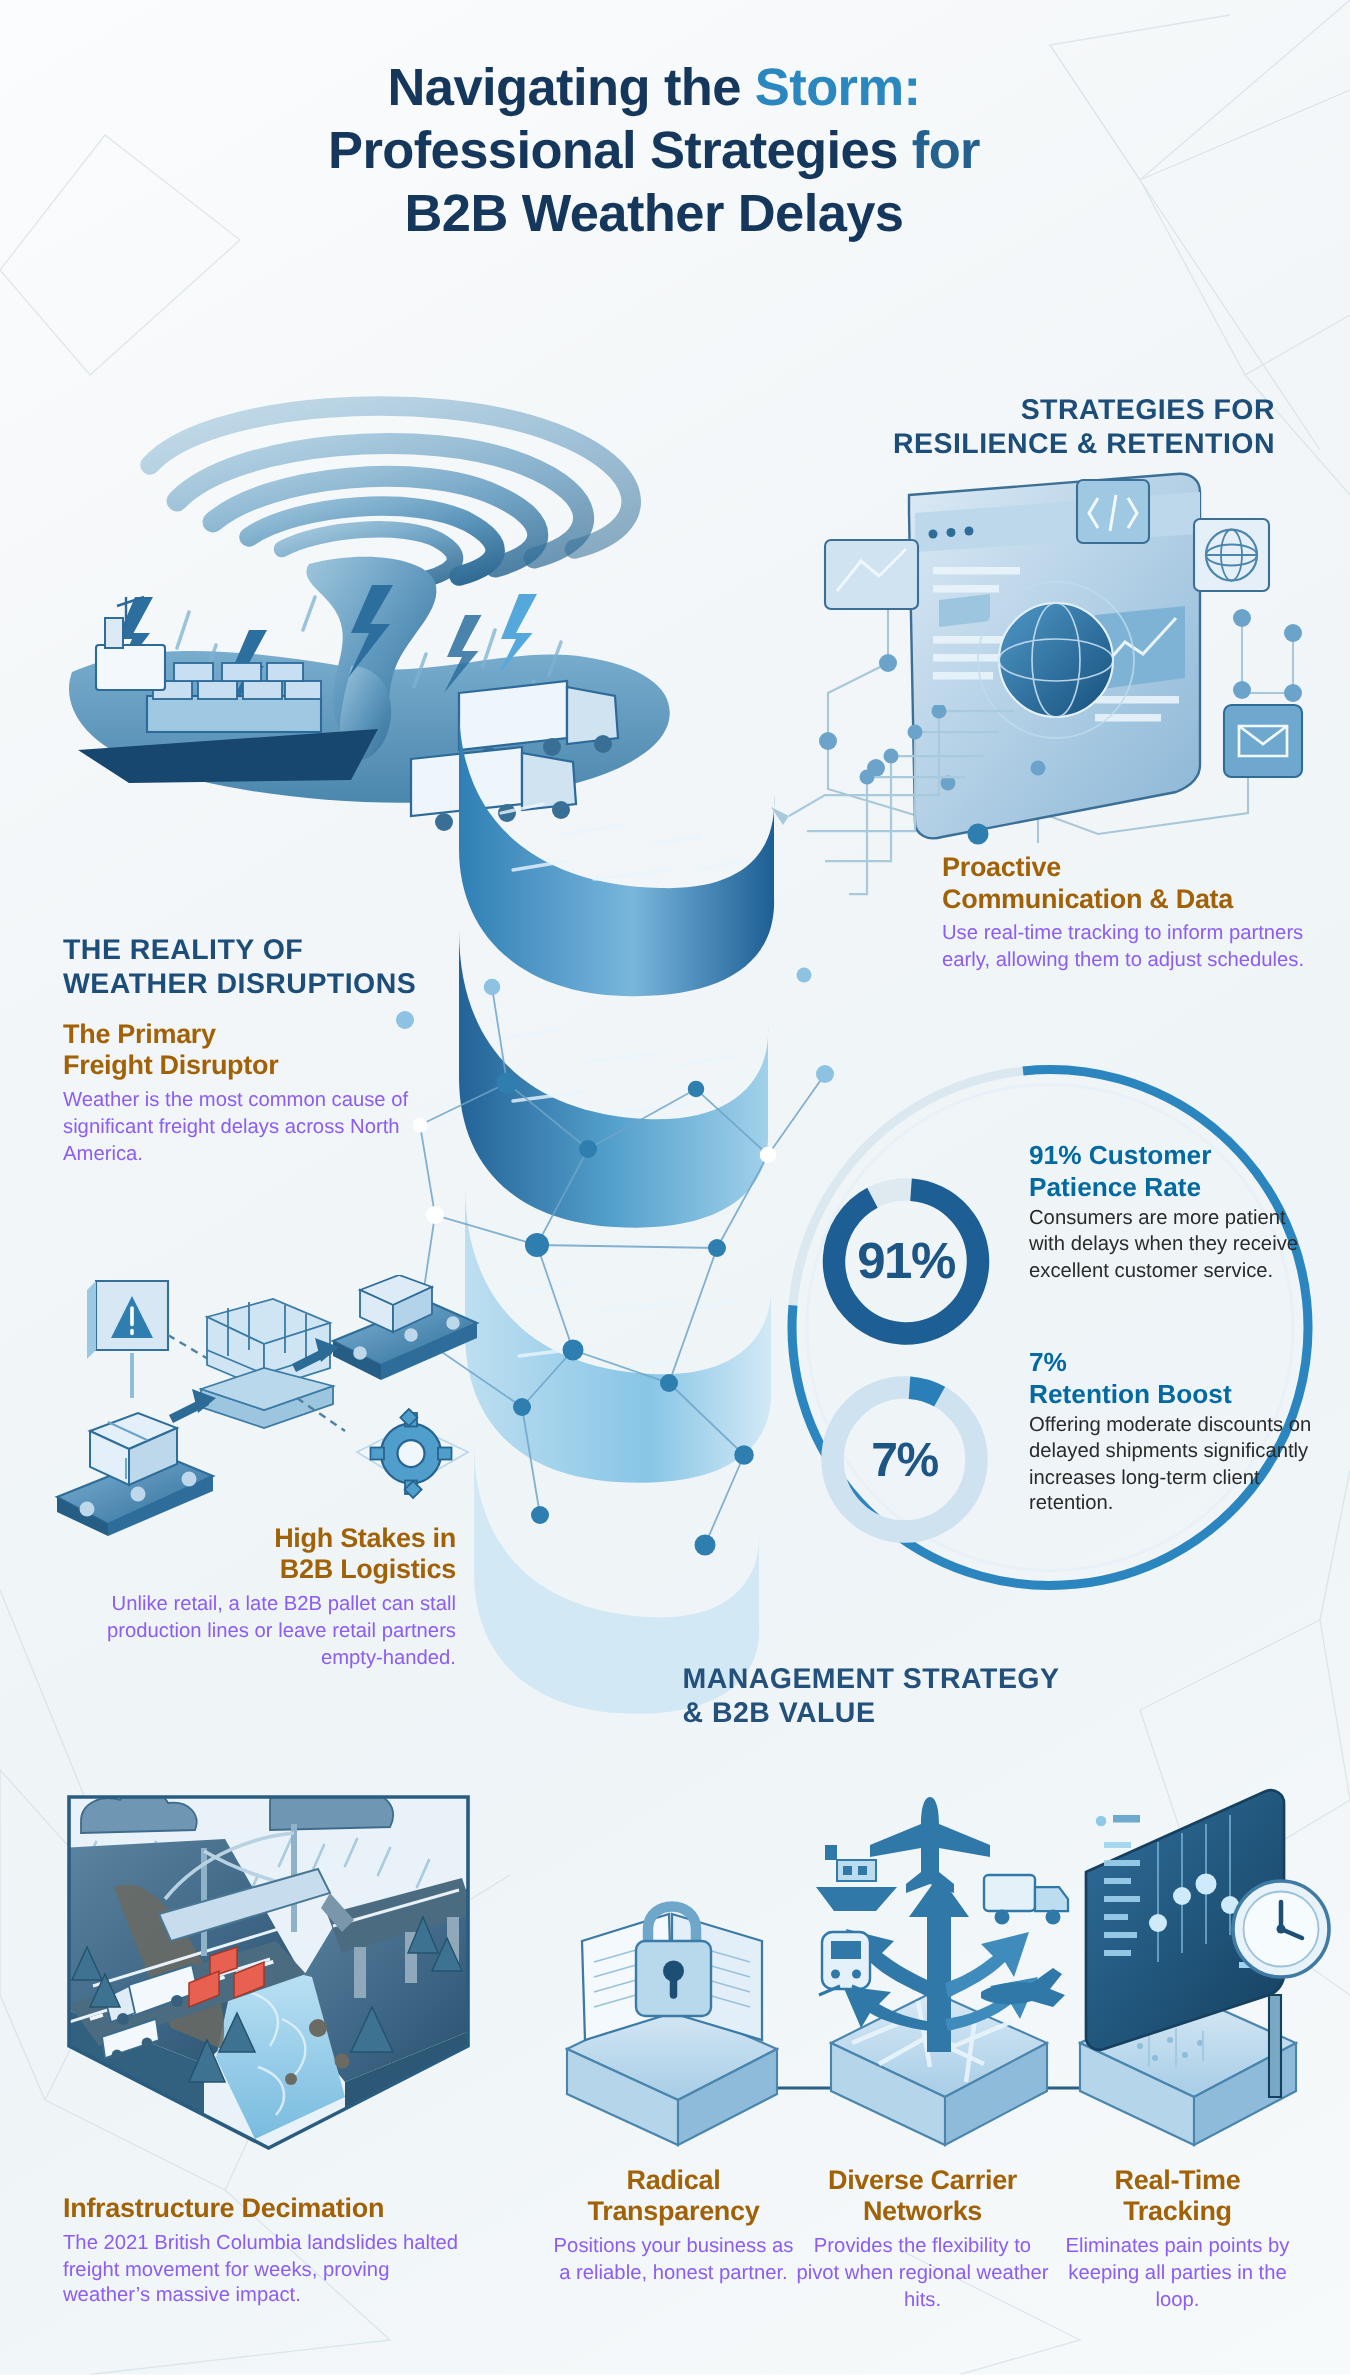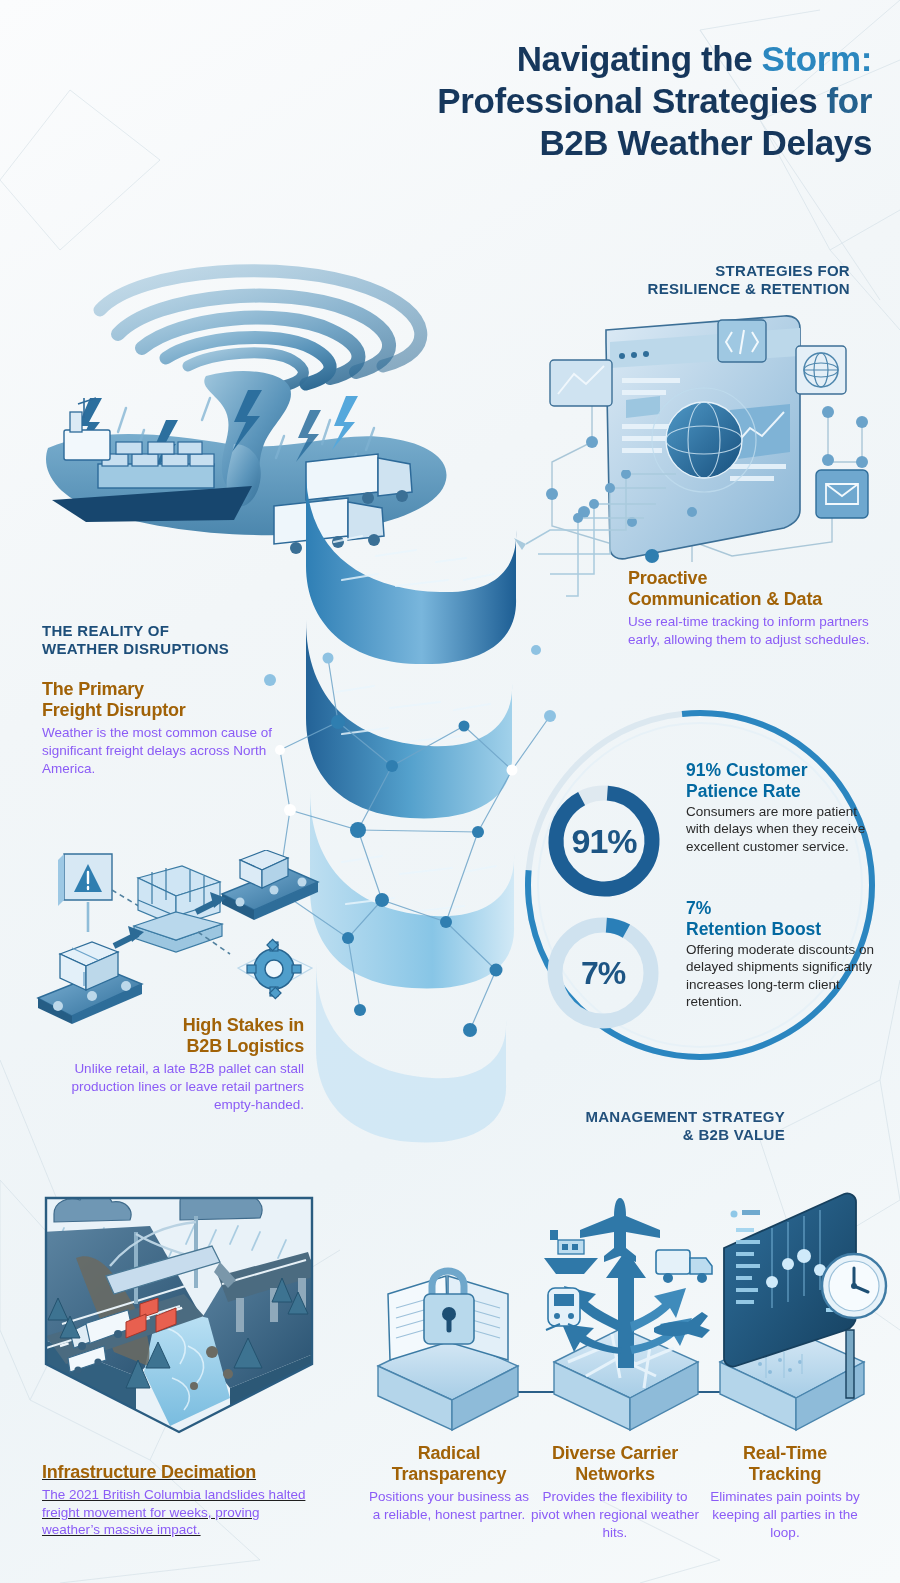--- a/index.html
+++ b/index.html
@@ -7,31 +7,31 @@
   body {
     font-family:"Liberation Sans", sans-serif;
     background:linear-gradient(150deg,#fbfcfd 0%,#f2f6f8 35%,#eef4f7 65%,#f7fafb 100%);
     position:relative; overflow:hidden; color:#1f1f1f;
   }
   #bgpoly { position:absolute; inset:0; width:900px; height:1583px; z-index:0; }
   .stage { position:absolute; inset:0; z-index:2; }
   .abs { position:absolute; }
 
   
-  #title-block { left:0; top:38px; width:872px; text-align:right; }
+  #title-block { left:0; top:38px; width:872px; text-align:center; }
   #title-block .tline {
     font-size:35px; font-weight:bold; line-height:1.20;
     letter-spacing:-0.4px; color:#16375c;
   }
   .t-light { color:#2b87bf; }
   .t-mid   { color:#24618e; }
 
   
   .eyebrow {
-    font-size:15px; font-weight:bold; line-height:1.22;
+    font-size:19px; font-weight:bold; line-height:1.22;
     color:#1d4e79; letter-spacing:0.3px;
   }
   .eyebrow.alt { color:#23517c; }
 
   
   .blk-title {
     font-size:18px; font-weight:bold; line-height:1.18;
     color:#a16207; letter-spacing:-0.2px;
   }
   .blk-body {
@@ -556,21 +556,21 @@
 
     <g fill="#6b6b63">
           <circle cx="172" cy="164" r="6"></circle>
           <circle cx="188" cy="186" r="5"></circle>
           <circle cx="154" cy="198" r="4"></circle>
         </g>
   </g>
   <path fill="none" stroke="#2a5c80" stroke-width="2.4" d="M6,10 L272,10 L272,176 L139,244 L6,176 Z"></path>
 </svg>
 
-<div class="abs" style="left:42px; top:1462px; width:272px;text-decoration:underline;">
+<div class="abs" style="left:42px; top:1462px; width:272px;">
   <div class="blk-title">Infrastructure Decimation</div>
   <div class="blk-body">The 2021 British Columbia landslides halted freight movement for weeks, proving weather’s massive impact.</div>
 </div>
 
 <div class="abs" style="left:520px; top:262px; width:330px; text-align:right;">
   <div class="eyebrow">STRATEGIES FOR</div>
   <div class="eyebrow">RESILIENCE &amp; RETENTION</div>
 </div>
 
 <div class="abs" style="left:628px; top:568px; width:256px;">
@@ -606,21 +606,21 @@
   </svg>
   <div class="donut-label sm">7%</div>
 </div>
 
 <div class="abs" style="left:686px; top:898px; width:196px;">
   <div class="stat-head">7%</div>
   <div class="stat-head">Retention Boost</div>
   <div class="stat-body">Offering moderate discounts on delayed shipments significantly increases long-term client retention.</div>
 </div>
 
-<div class="abs" style="left:455px; top:1108px; width:330px; text-align:right;">
+<div class="abs" style="left:455px; top:1108px; width:330px; text-align:left;">
   <div class="eyebrow alt">MANAGEMENT STRATEGY</div>
   <div class="eyebrow alt">&amp; B2B VALUE</div>
 </div>
 
 <svg class="abs" style="left:368px; top:1182px;" width="522" height="260" viewBox="0 0 522 260">
   <defs>
     <linearGradient id="plat" x1="0" y1="0" x2="0" y2="1">
       <stop offset="0%" stop-color="#d9eaf6"></stop>
           <stop offset="100%" stop-color="#a7cde6"></stop>
     </linearGradient>

